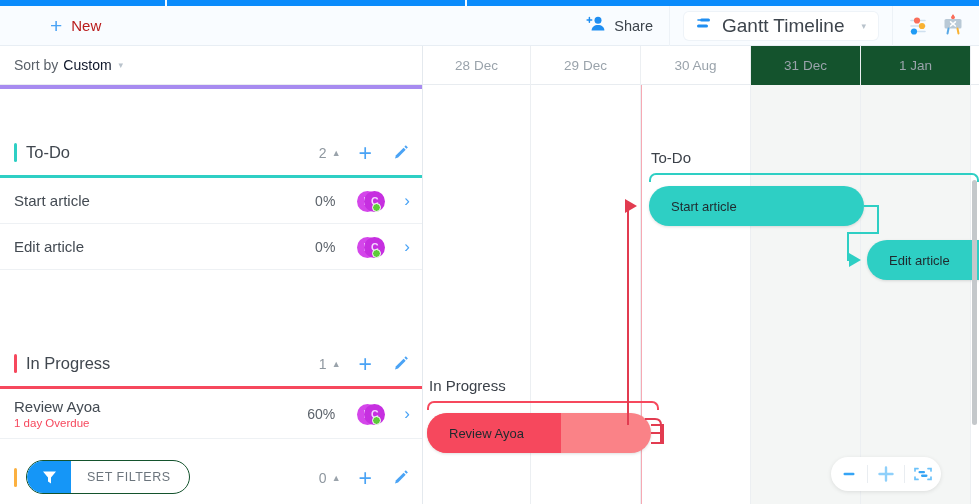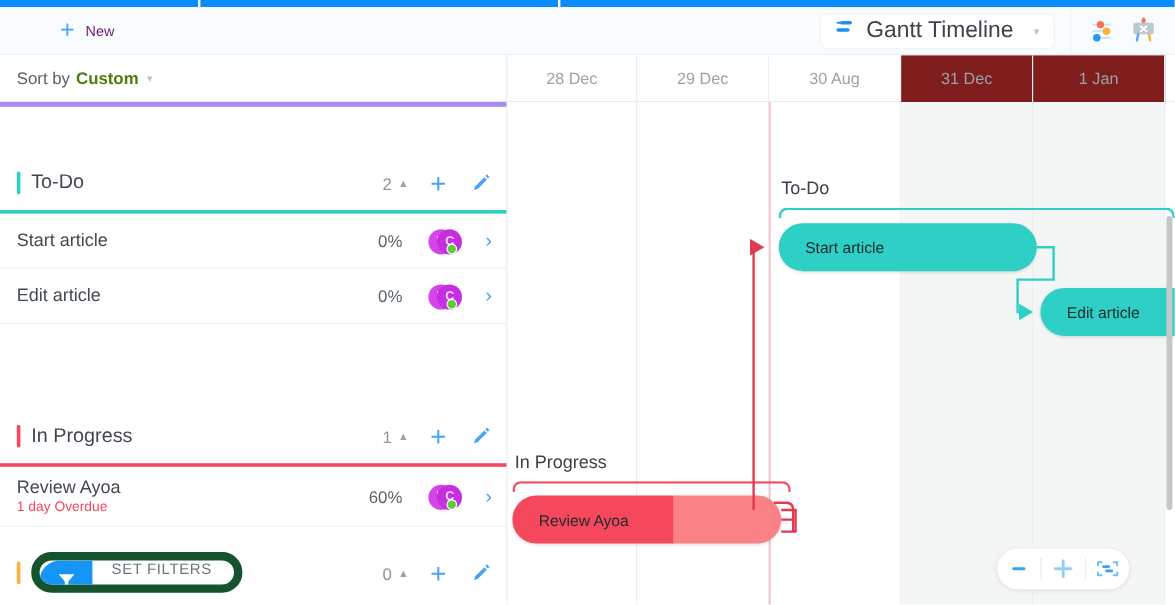--- a/index.html
+++ b/index.html
@@ -20,21 +20,21 @@
     position:absolute; top:6px; left:0; width:979px; height:40px;
     background:#f9fcff; border-bottom:1px solid #e8eef4;
     display:flex; align-items:center;
   }
   .tb-new {
     display:flex; align-items:center; gap:9px;
     margin-left:38px; padding:5px 12px; border-radius:6px;
     cursor:pointer;
   }
   .tb-new .plus { color:#4aa3f5; font-size:21px; line-height:14px; font-weight:300; }
-  .tb-new .lbl { color:#701a75; font-size:12px; }
+  .tb-new .lbl { color:#b91c1c; font-size:15px; }
 
   .tb-right { margin-left:auto; display:flex; align-items:center; height:40px; }
   .tb-share {
     display:flex; align-items:center; gap:8px;
     padding:0 16px 0 6px; height:40px; cursor:pointer;
     border-right:1px solid #edf2f7;
   }
   .tb-share .lbl { color:#3d444c; font-size:14.5px; }
   .tb-view {
     display:flex; align-items:center; gap:9px;
@@ -54,21 +54,21 @@
   
   .left {
     position:absolute; top:46px; left:0; width:423px; height:458px;
     background:#fff; border-right:1px solid #e4e9ee;
   }
   .sortbar {
     height:39px; display:flex; align-items:center; padding-left:14px;
     border-bottom:1px solid #e8ecf0; cursor:pointer;
   }
   .sortbar .t1 { color:#5a6169; font-size:14px; }
-  .sortbar .t2 { color:#4d7c0f; font-size:14px; font-weight:bold; margin-left:5px; }
+  .sortbar .t2 { color:#0f172a; font-size:14px; font-weight:normal; margin-left:5px; }
   .sortbar .caret { color:#b9c3cc; font-size:9px; margin-left:7px; }
 
   .accentbar { height:4px; background:#a78bf0; }
 
   .spacer-row { height:41px; }
 
   .grp {
     height:48px; display:flex; align-items:center;
     padding-left:14px; padding-right:12px;
     border-bottom:3px solid #2ecfc4;
@@ -107,22 +107,22 @@
   .avatar .c2 { left:7px; background:#c62fe0; }
   .avatar .dot {
     position:absolute; left:15px; top:14px; width:9px; height:9px;
     border-radius:50%; background:#5ecb3a; border:1.5px solid #fff;
   }
 
   
   .filterwrap { position:absolute; left:14px; bottom:10px; display:flex; align-items:center; }
   .filter-tick { width:3px; height:19px; border-radius:2px; background:#fbb040; margin-right:9px; }
   .filter-pill {
-    display:flex; align-items:flex-start;
-    height:34px; background:#fff; border:7px solid #14532d; border-radius:17px;
+    display:flex; align-items:center;
+    height:34px; background:#fff; border:1px solid #14532d; border-radius:17px;
     padding-right:18px; cursor:pointer; overflow:hidden;
   }
   .filter-pill .fbadge {
     width:44px; height:34px; background:#1596f7;
     display:flex; align-items:center; justify-content:center;
     border-radius:17px 0 0 17px;
   }
   .filter-pill .flbl { color:#6c757d; font-size:12.5px; letter-spacing:.5px; margin-left:16px; }
 
   .bottomgrp {
@@ -132,21 +132,21 @@
 
   
   .gantt { position:absolute; top:46px; left:423px; width:556px; height:458px; background:#fff; overflow:hidden; }
   .ghead { position:absolute; top:0; left:0; width:556px; height:39px; border-bottom:1px solid #e8ecf0; }
   .gcol-head {
     position:absolute; top:0; height:39px;
     display:flex; align-items:center; justify-content:center;
     color:#9aa3ab; font-size:13.5px;
     border-right:1px solid #eceff2;
   }
-  .gcol-head.we { background:#7f1d1d; }
+  .gcol-head.we { background:#14532d; }
   .gbody { position:absolute; top:39px; left:0; width:556px; height:419px; }
   .gcol {
     position:absolute; top:0; height:419px;
     border-right:1px solid #eceff2;
   }
   .gcol.we { background:#f4f6f5; }
   .today-line { position:absolute; top:0; width:1px; height:419px; background:#f6a9b3; }
 
   .glabel { position:absolute; color:#3b4149; font-size:15px; }
 
@@ -198,20 +198,30 @@
 
   <div class="toolbar">
 
     <div class="tb-new">
       <span class="plus">+</span>
       <span class="lbl">New</span>
     </div>
 
     <div class="tb-right">
 
+      <div class="tb-share">
+        <span class="ic">
+          <svg width="20" height="17" viewBox="0 0 20 17">
+            <circle cx="12" cy="5.2" r="3.5" fill="#1f8ef1"></circle>
+            <path d="M5.6 15.6c0-3.6 2.9-5.6 6.4-5.6s6.4 2 6.4 5.6z" fill="#1f8ef1"></path>
+            <path d="M3.4 2.6v4.6M1.1 4.9h4.6" stroke="#1f8ef1" stroke-width="1.5" stroke-linecap="round"></path>
+          </svg>
+        </span>
+        <span class="lbl">Share</span>
+      </div>
 
       <div class="tb-view">
         <span class="ic">
           <svg width="17" height="14" viewBox="0 0 17 14">
             <rect x="4" y="1.5" width="10" height="3" rx="1.5" fill="#1f8ef1"></rect>
             <rect x="1" y="7.5" width="11" height="3" rx="1.5" fill="#1f8ef1"></rect>
             <path d="M2 3h2" stroke="#1f8ef1" stroke-width="1.6" stroke-linecap="round"></path>
           </svg>
         </span>
         <span class="lbl">Gantt Timeline</span>

